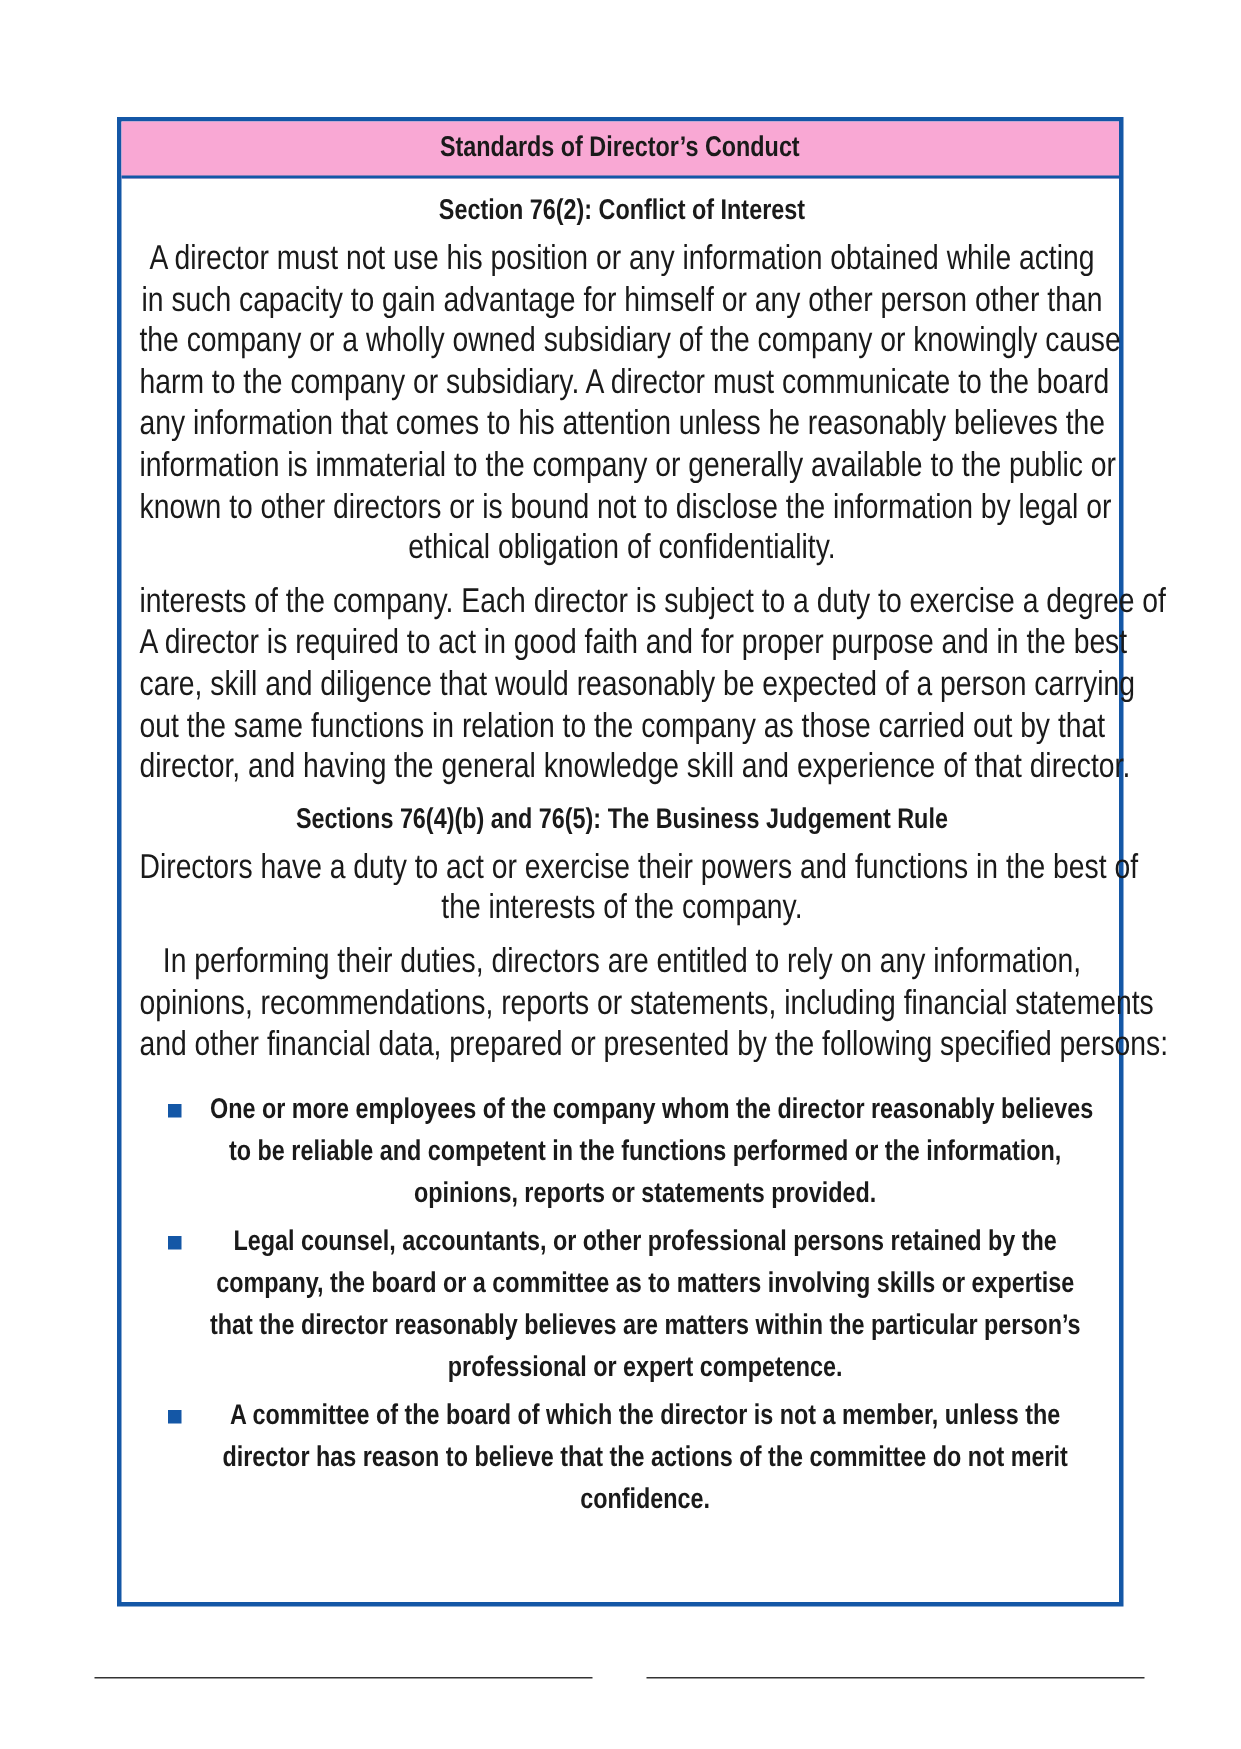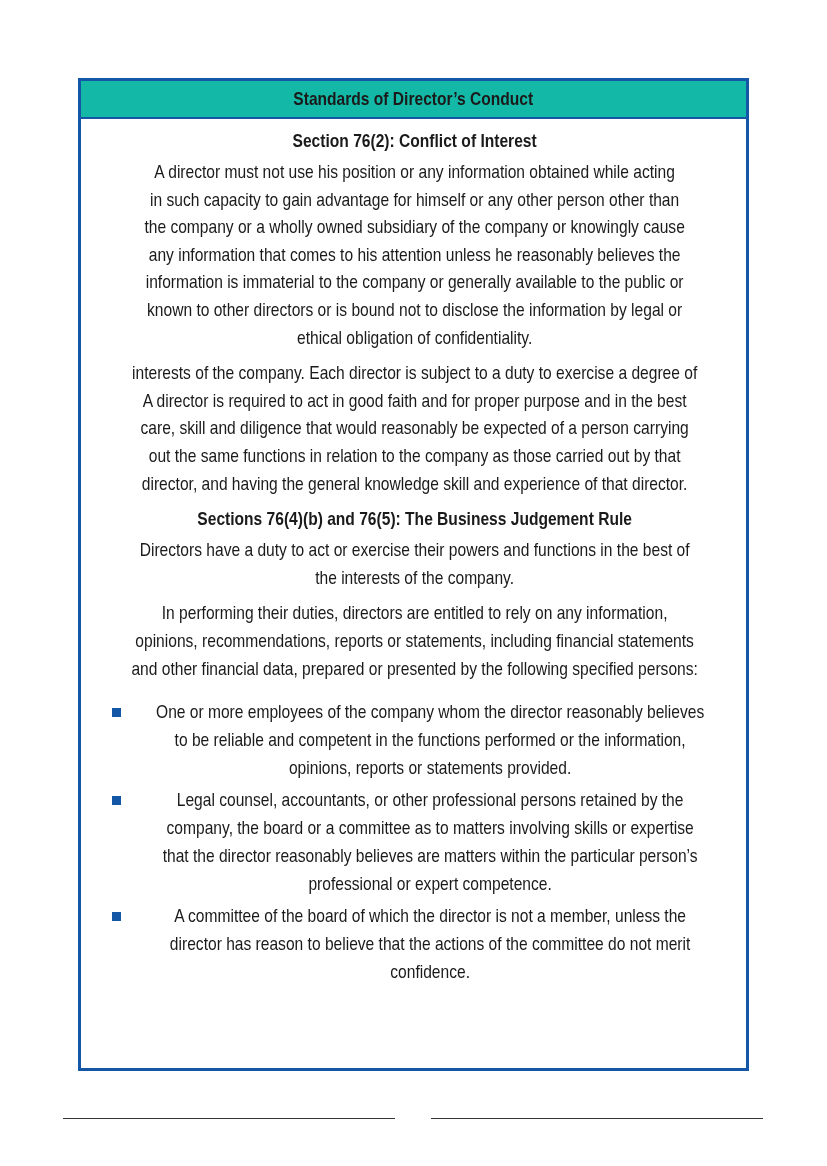--- a/index.html
+++ b/index.html
@@ -1,30 +1,30 @@
 <!DOCTYPE html>
 <html><head>
 <meta charset="utf-8">
 <style>
   html, body { margin: 0; padding: 0; background: #ffffff; }
   body { width: 827px; height: 1166px; position: relative; overflow: hidden;
          font-family: "Liberation Sans", sans-serif; color: #1a1a1a; }
   .box { position: absolute; left: 78px; top: 78px; width: 665px; height: 987px;
          border: 3px solid #1457a6; background: #fff; }
-  .box-header { height: 36px; background: #14b8a6; border-bottom: 2px solid #1457a6;
+  .box-header { height: 36px; background: #f9a8d4; border-bottom: 2px solid #1457a6;
                 display: flex; align-items: center; justify-content: center; }
   .box-header span { font-weight: bold; font-size: 19px; display: inline-block;
                      transform: scaleX(0.82); transform-origin: center; white-space: nowrap; }
   .content { padding: 4px 10px 0 12px; text-align: center; }
   .cond { display: block; transform: scaleX(0.82); transform-origin: left top;
           width: 122%; white-space: nowrap; }
   .heading { font-weight: bold; font-size: 19px; line-height: 27px; margin-top: 4px; margin-bottom: 4px; }
-  .para { font-size: 19px; line-height: 27.6px; margin-bottom: 8px; }
+  .para { font-size: 23px; line-height: 27.6px; margin-bottom: 8px; }
   .para .line { height: 27.6px; }
-  .bullets { margin: 16px; padding: 0; list-style: none; }
+  .bullets { margin: 16px; padding: 0; list-style: none; font-weight: bold; }
   .bullet { position: relative; padding-left: 31px; margin-bottom: 4px; font-size: 19px; line-height: 28px; }
   .bullet .sq { position: absolute; left: 3px; top: 10px; width: 9px; height: 9px; background: #1457a6; }
   .footer-line { position: absolute; top: 1118px; height: 1px; background: #333; }
   .footer-line.left { left: 63px; width: 332px; }
   .footer-line.right { left: 431px; width: 332px; }
   .page-num { position: absolute; left: 395px; top: 1165px; width: 36px; text-align: center;
               font-size: 25px; }
   .page-num span { display: inline-block; transform: scaleX(0.85); }
 </style>
 </head>
@@ -41,20 +41,23 @@
         </div>
         <div class="para">
           <div class="line">
             <span class="cond">A director must not use his position or any information obtained while acting</span>
           </div>
           <div class="line">
             <span class="cond">in such capacity to gain advantage for himself or any other person other than</span>
           </div>
           <div class="line">
             <span class="cond">the company or a wholly owned subsidiary of the company or knowingly cause</span>
+          </div>
+          <div class="line">
+            <span class="cond">harm to the company or subsidiary. A director must communicate to the board</span>
           </div>
           <div class="line">
             <span class="cond">any information that comes to his attention unless he reasonably believes the</span>
           </div>
           <div class="line">
             <span class="cond">information is immaterial to the company or generally available to the public or</span>
           </div>
           <div class="line">
             <span class="cond">known to other directors or is bound not to disclose the information by legal or</span>
           </div>

